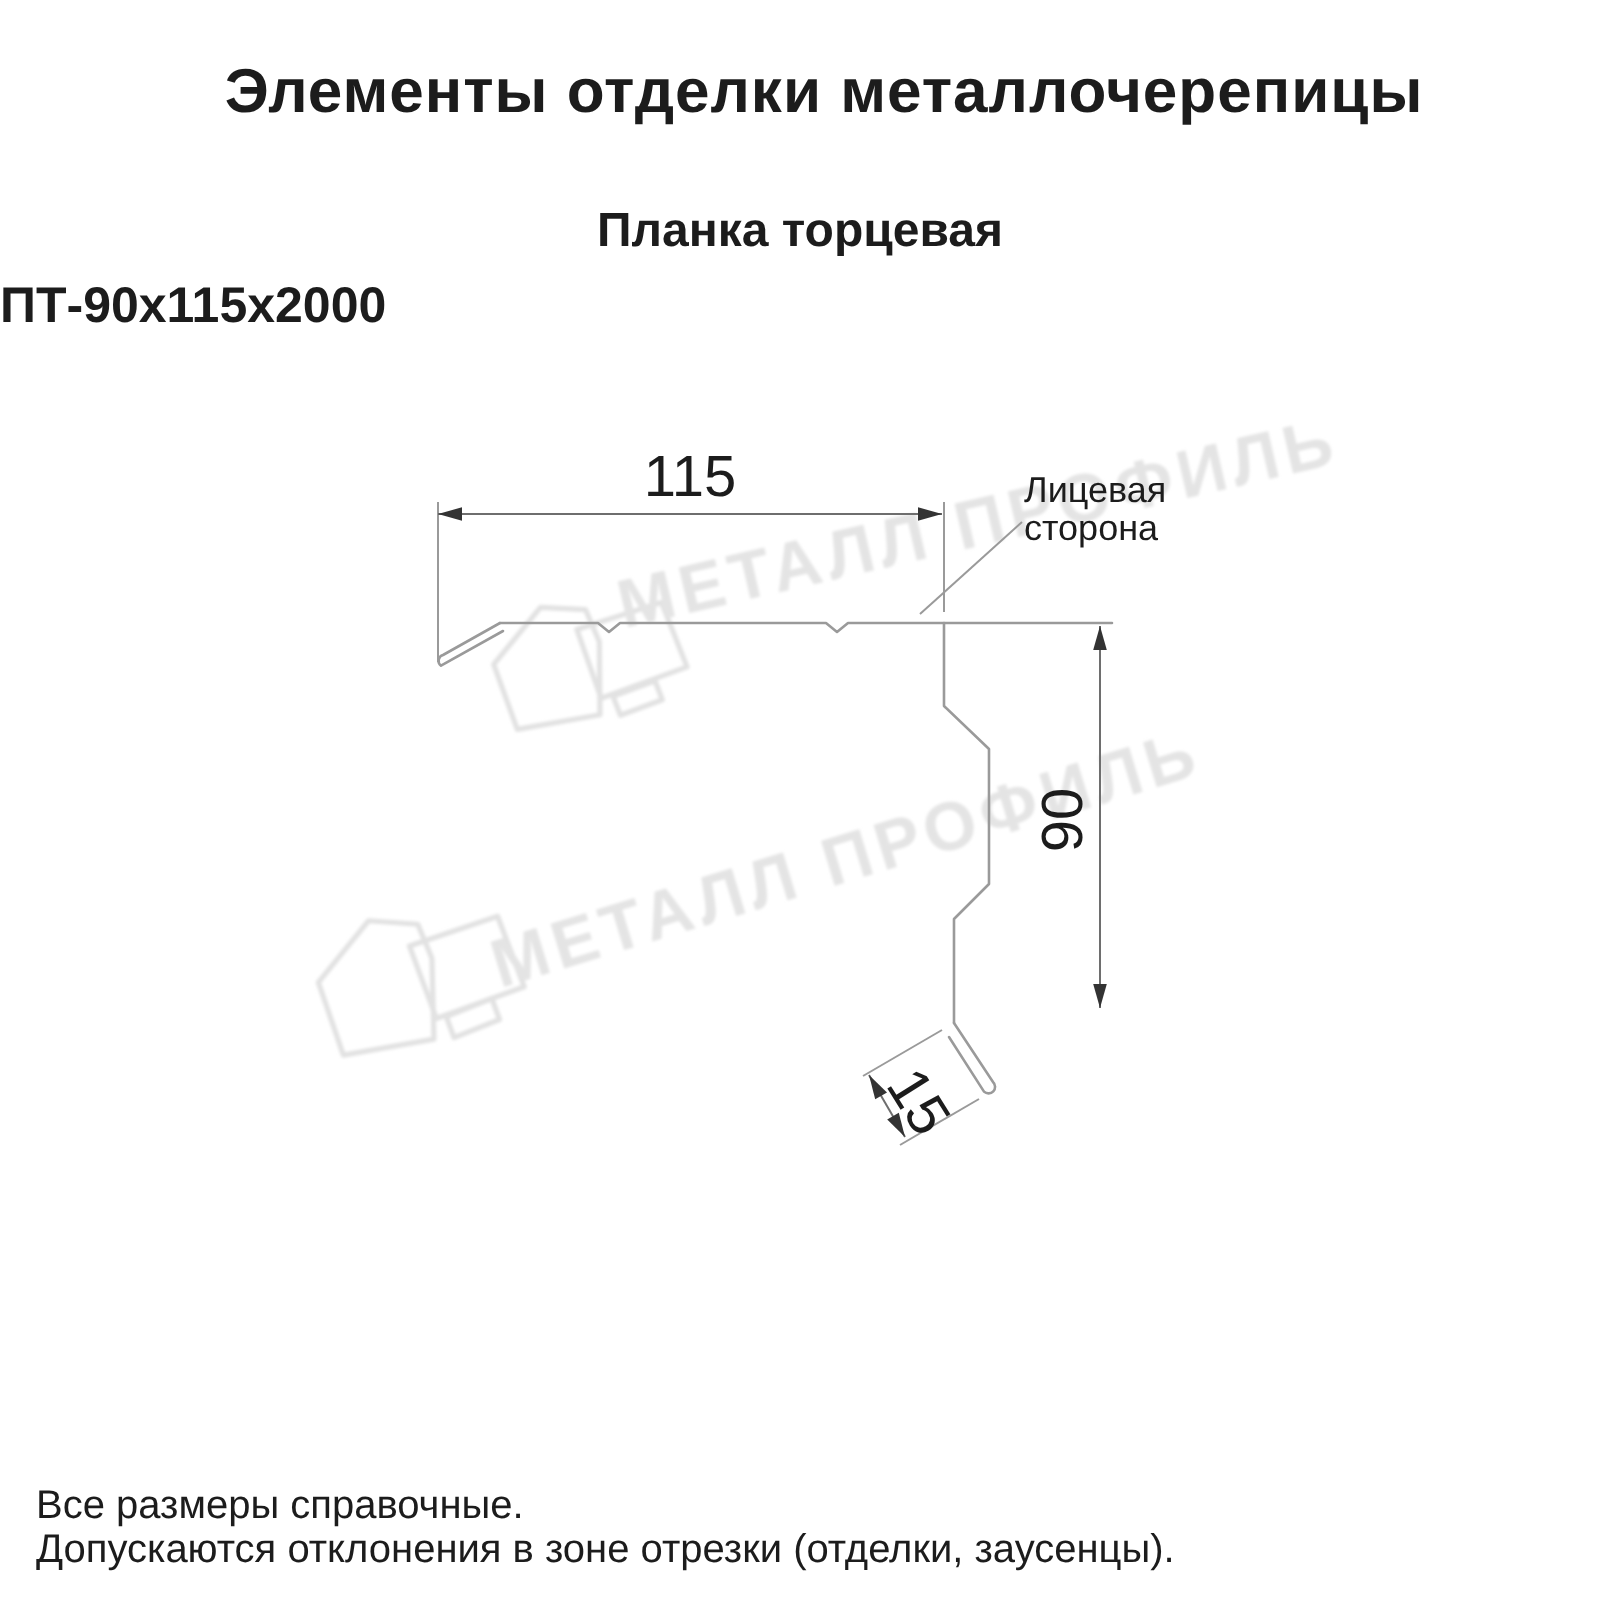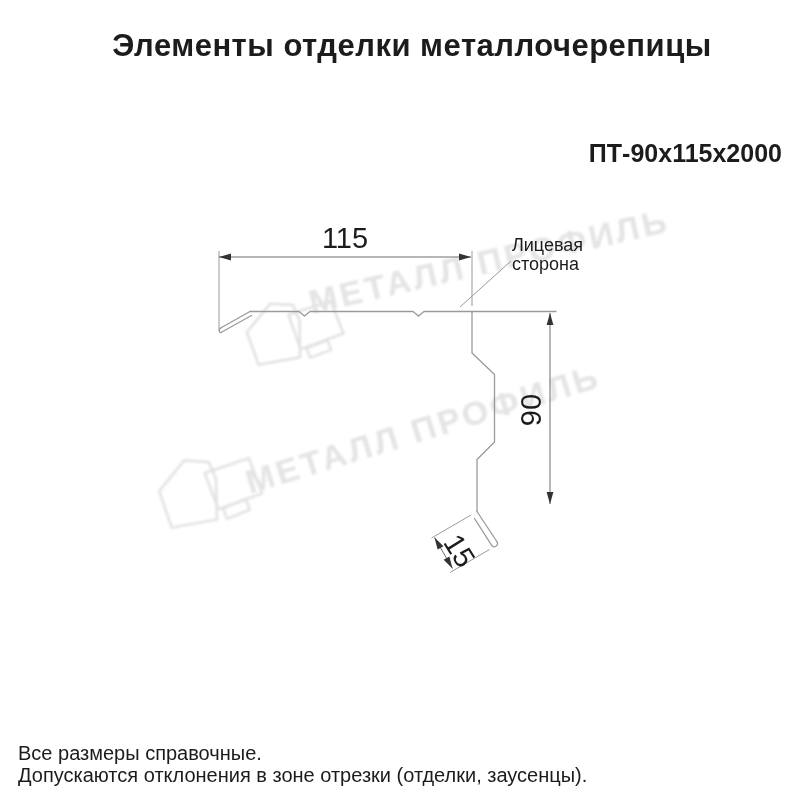--- a/index.html
+++ b/index.html
@@ -14,21 +14,21 @@
     position:absolute;top:28px;left:12px;width:800px;
     text-align:center;font-size:31px;font-weight:bold;color:#1c1c1c;
     letter-spacing:0.5px;
   }
   .subtitle{
     position:absolute;top:102px;left:0;width:800px;
     text-align:center;font-size:24px;font-weight:bold;color:#1c1c1c;
   }
   .model{
     position:absolute;top:139px;left:0;width:782px;
-    text-align:right;font-size:25px;font-weight:bold;color:#1c1c1c;
+    text-align:left;font-size:25px;font-weight:bold;color:#1c1c1c;
   }
   .footer{
     position:absolute;left:18px;bottom:14px;
     font-size:20px;color:#1c1c1c;line-height:22px;
   }
   svg.drawing{position:absolute;top:0;left:0;}
   .dim-text{
     font-family:"Liberation Sans","DejaVu Sans",sans-serif;
     font-size:29px;fill:#1c1c1c;
   }
@@ -40,20 +40,21 @@
     font-family:"Liberation Sans","DejaVu Sans",sans-serif;
     font-size:34px;font-weight:bold;letter-spacing:3px;fill:#e4e4e4;
   }
 </style>
 </head>
 <body>
 
 <div class="page">
 
   <div class="title">Элементы отделки металлочерепицы</div>
+  <div class="subtitle">Планка торцевая</div>
   <div class="model">ПТ-90х115х2000</div>
 
   <svg class="drawing" width="800" height="800" viewBox="0 0 800 800">
 
     <defs>
       <filter id="wmblur" x="-10%" y="-10%" width="120%" height="120%">
         <feGaussianBlur stdDeviation="0.9"></feGaussianBlur>
       </filter>
     </defs>
 

